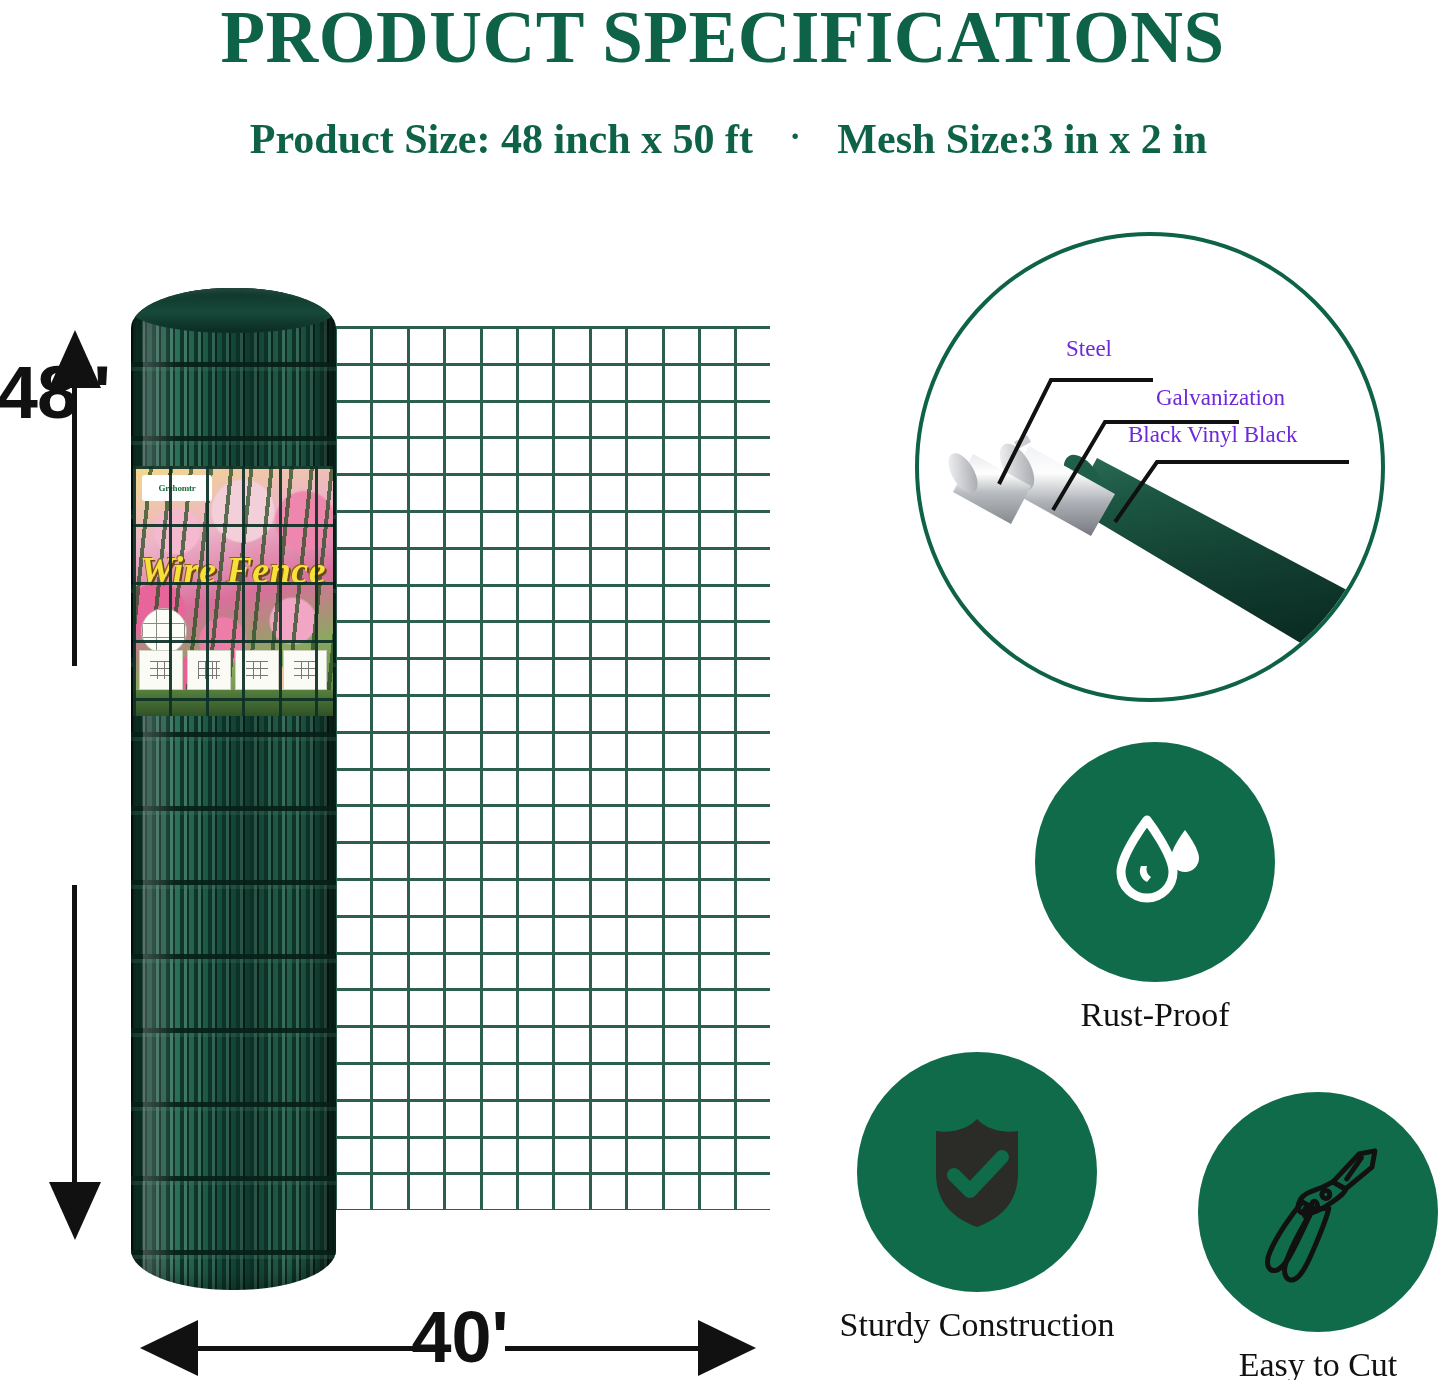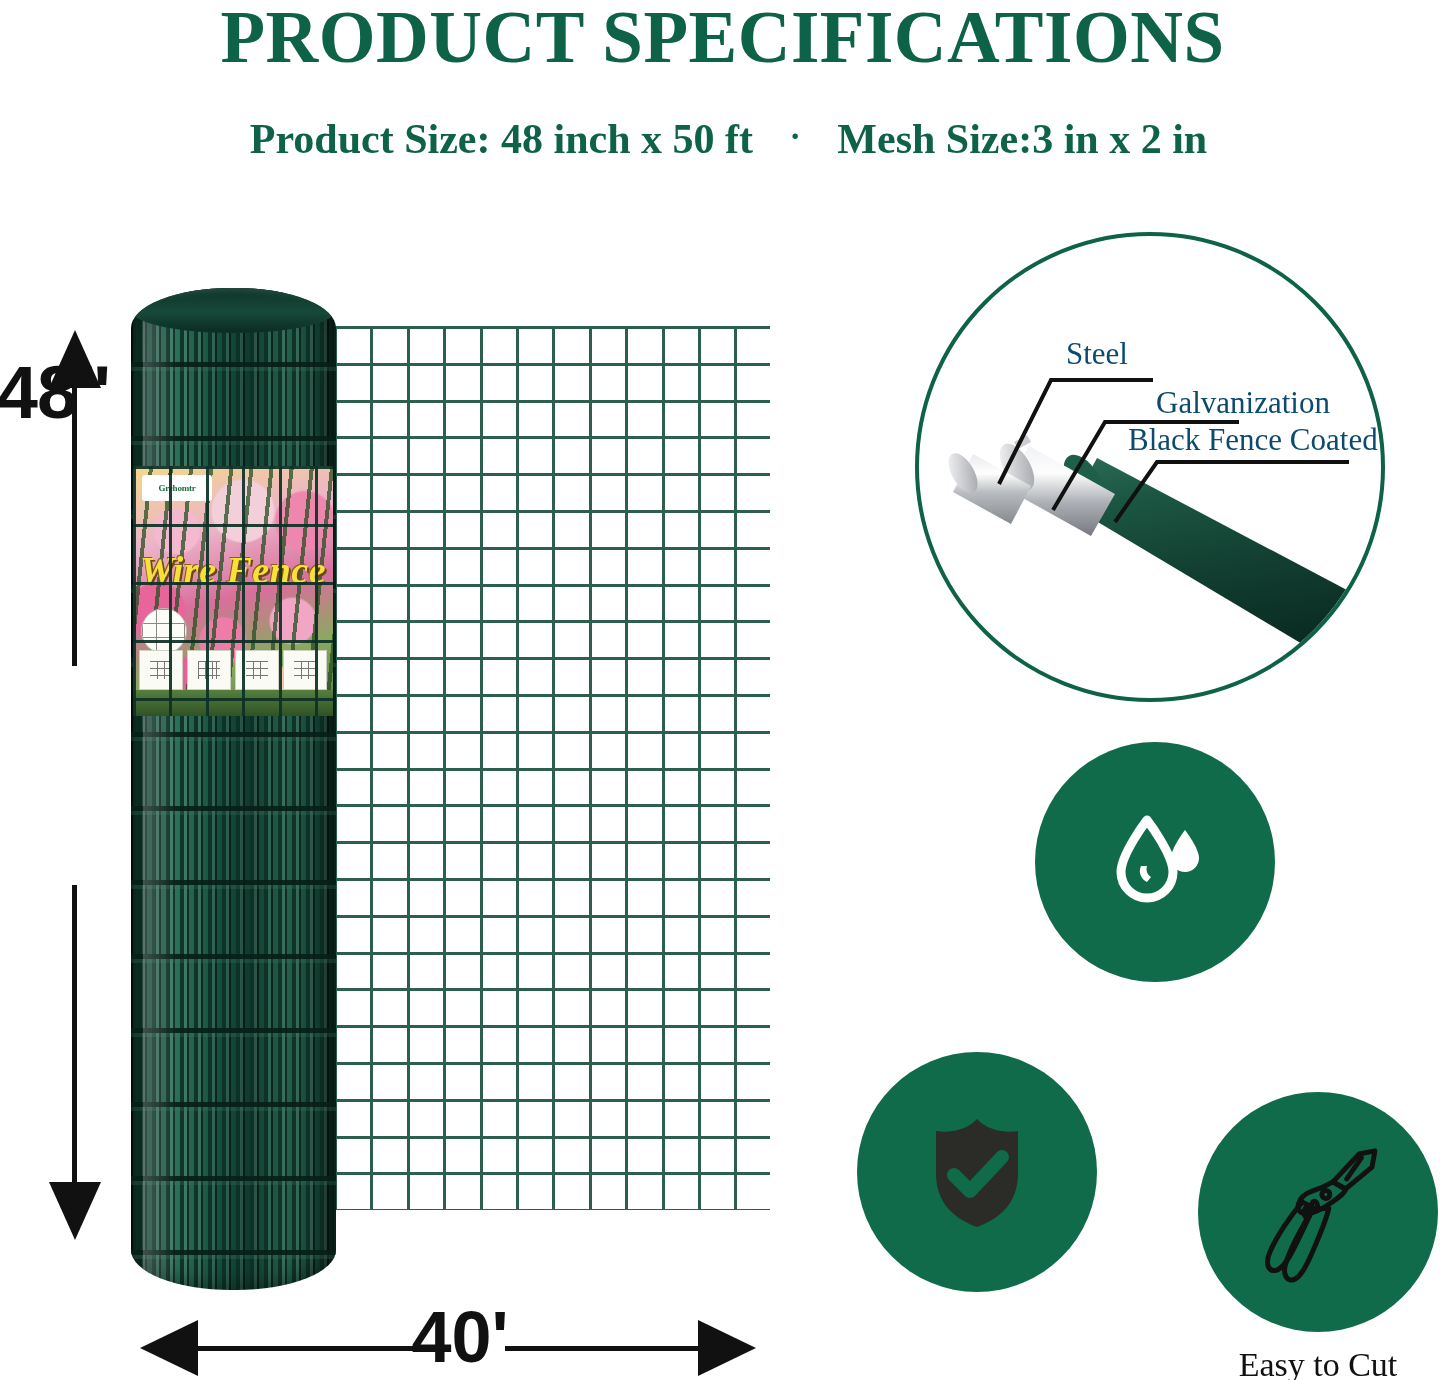--- a/index.html
+++ b/index.html
@@ -199,21 +199,21 @@
   }
 
   
   #wire-circle {
     position:absolute; left:915px; top:232px; width:470px; height:470px;
     border:4px solid #0e6248; border-radius:50%;
     background:#fff; overflow:hidden;
   }
   #wire-svg { position:absolute; left:0; top:0; }
   .leader-label {
-    position:absolute; font-size:31px; color:#0c4a6e; white-space:nowrap;
+    position:absolute; font-size:23px; color:#6d28d9; white-space:nowrap;
   }
   #lbl-steel       { left:1066px; top:336px; }
   #lbl-galv        { left:1156px; top:385px; }
   #lbl-vinyl       { left:1128px; top:422px; }
 
   
   .feature { position:absolute; text-align:center; }
   .fcircle {
     width:240px; height:240px; border-radius:50%;
     background:#0f6b49;
@@ -334,40 +334,42 @@
     <g stroke="#111" stroke-width="4" fill="none">
       <path d="M80,248 L132,144 L234,144"></path>
       <path d="M134,274 L186,186 L320,186"></path>
       <path d="M196,286 L238,226 L430,226"></path>
     </g>
   </svg>
 </div>
 
 <div class="leader-label" id="lbl-steel">Steel</div>
 <div class="leader-label" id="lbl-galv">Galvanization</div>
-<div class="leader-label" id="lbl-vinyl">Black Fence Coated</div>
+<div class="leader-label" id="lbl-vinyl">Black Vinyl Black</div>
 
 <div class="feature" id="feat-rust">
   <div class="fcircle">
     <svg width="116" height="116" viewBox="0 0 116 116">
       <path d="M50,16 C50,16 24,50 24,68 a26,26 0 0 0 52,0 C76,50 50,16 50,16 Z" fill="none" stroke="#ffffff" stroke-width="9" stroke-linejoin="round"></path>
       <path d="M44,62 a12,12 0 0 0 6,16 l4,-5 a9,9 0 0 1 -4,-11 Z" fill="#ffffff"></path>
       <path d="M88,26 C88,26 74,44 74,54 a14,14 0 0 0 28,0 C102,44 88,26 88,26 Z" fill="#ffffff"></path>
     </svg>
   </div>
+  <div class="flabel">Rust-Proof</div>
 </div>
 
 <div class="feature" id="feat-sturdy">
   <div class="fcircle">
     <svg width="126" height="126" viewBox="0 0 126 126">
       <path d="M63,10 C52,22 34,24 22,22 L22,64 C22,96 42,110 63,118
                C84,110 104,96 104,64 L104,22 C92,24 74,22 63,10 Z" fill="#2b2b28"></path>
       <path d="M40,66 L56,82 L88,48" fill="none" stroke="#0f6b49" stroke-width="14" stroke-linecap="round" stroke-linejoin="round"></path>
     </svg>
   </div>
+  <div class="flabel">Sturdy Construction</div>
 </div>
 
 <div class="feature" id="feat-cut">
   <div class="fcircle">
     <svg width="150" height="150" viewBox="0 0 150 150">
       <g fill="none" stroke="#111" stroke-width="5" stroke-linejoin="round" stroke-linecap="round" transform="rotate(-4 75 75)">
 
         <path d="M120,20 L136,18 L132,34 L104,54 L92,46 Z"></path>
         <path d="M122,24 L106,44"></path>
 

